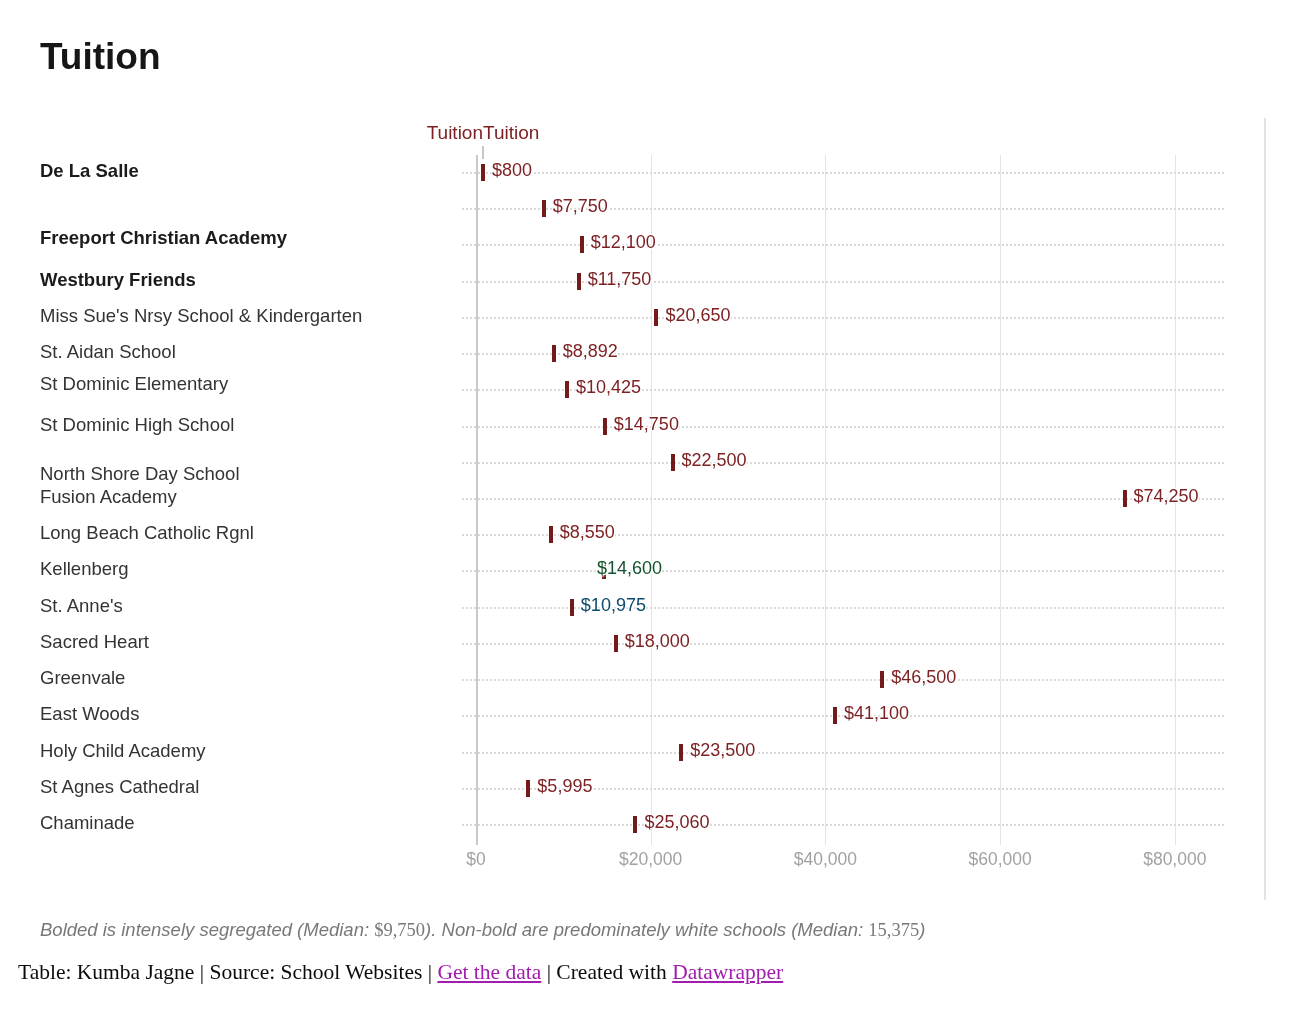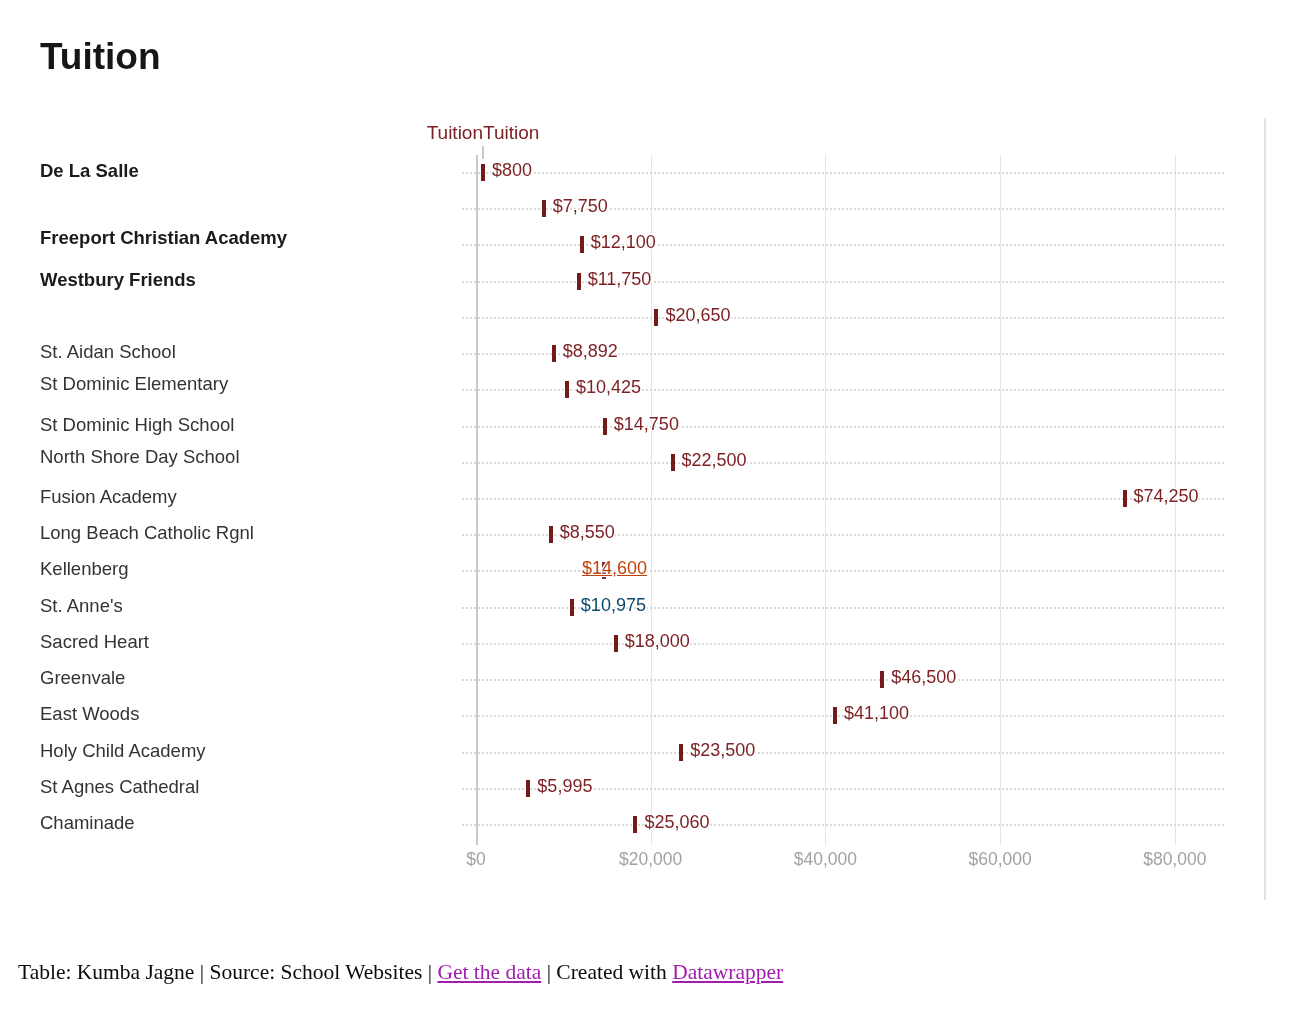--- a/index.html
+++ b/index.html
@@ -67,50 +67,51 @@
       <div class="marker" style="left: 541.696px; top: 200.22px; background: rgb(115, 27, 27);"></div>
       <div class="vlabel" style="left: 552.696px; top: 196.22px; color: rgb(125, 34, 36);">$7,750</div>
       <div class="dotline" style="top: 244.44px;"></div>
       <div class="marker" style="left: 579.693px; top: 236.44px; background: rgb(115, 27, 27);"></div>
       <div class="vlabel" style="left: 590.693px; top: 232.44px; color: rgb(125, 34, 36);">$12,100</div>
       <div class="dotline" style="top: 280.66px;"></div>
       <div class="rowlabel bold" style="top: 268.66px;">Westbury Friends</div>
       <div class="marker" style="left: 576.636px; top: 272.66px; background: rgb(115, 27, 27);"></div>
       <div class="vlabel" style="left: 587.636px; top: 268.66px; color: rgb(125, 34, 36);">$11,750</div>
       <div class="dotline" style="top: 316.88px;"></div>
+      <div class="rowlabel" style="top: 304.88px;">Miss Sue's Nrsy School &amp; Kindergarten</div>
       <div class="marker" style="left: 654.378px; top: 308.88px; background: rgb(115, 27, 27);"></div>
       <div class="vlabel" style="left: 665.378px; top: 304.88px; color: rgb(125, 34, 36);">$20,650</div>
       <div class="dotline" style="top: 353.1px;"></div>
       <div class="rowlabel" style="top: 341.1px;">St. Aidan School</div>
       <div class="marker" style="left: 551.672px; top: 345.1px; background: rgb(115, 27, 27);"></div>
       <div class="vlabel" style="left: 562.672px; top: 341.1px; color: rgb(125, 34, 36);">$8,892</div>
       <div class="dotline" style="top: 389.32px;"></div>
       <div class="rowlabel" style="top: 373px;">St Dominic Elementary</div>
       <div class="marker" style="left: 565.062px; top: 381.32px; background: rgb(115, 27, 27);"></div>
       <div class="vlabel" style="left: 576.062px; top: 377.32px; color: rgb(125, 34, 36);">$10,425</div>
       <div class="dotline" style="top: 425.54px;"></div>
       <div class="rowlabel" style="top: 413.54px;">St Dominic High School</div>
       <div class="marker" style="left: 602.841px; top: 417.54px; background: rgb(115, 27, 27);"></div>
       <div class="vlabel" style="left: 613.841px; top: 413.54px; color: rgb(125, 34, 36);">$14,750</div>
       <div class="dotline" style="top: 461.76px;"></div>
-      <div class="rowlabel" style="top: 446px;">North Shore Day School</div>
+      <div class="rowlabel" style="top: 463px;">North Shore Day School</div>
       <div class="marker" style="left: 670.538px; top: 453.76px; background: rgb(115, 27, 27);"></div>
       <div class="vlabel" style="left: 681.538px; top: 449.76px; color: rgb(125, 34, 36);">$22,500</div>
       <div class="dotline" style="top: 497.98px;"></div>
       <div class="rowlabel" style="top: 485.98px;">Fusion Academy</div>
       <div class="marker" style="left: 1122.57px; top: 489.98px; background: rgb(115, 27, 27);"></div>
       <div class="vlabel" style="left: 1133.57px; top: 485.98px; color: rgb(125, 34, 36);">$74,250</div>
       <div class="dotline" style="top: 534.2px;"></div>
       <div class="rowlabel" style="top: 522.2px;">Long Beach Catholic Rgnl</div>
       <div class="marker" style="left: 548.684px; top: 526.2px; background: rgb(115, 27, 27);"></div>
       <div class="vlabel" style="left: 559.684px; top: 522.2px; color: rgb(125, 34, 36);">$8,550</div>
       <div class="dotline" style="top: 570.42px;"></div>
       <div class="rowlabel" style="top: 558.42px;">Kellenberg</div>
       <div class="marker" style="left: 601.531px; top: 562.42px; background: rgb(115, 27, 27);"></div>
-      <div class="vlabel" style="left: 582px; top: 558.42px; color: #c2410c; text-decoration: underline;">$14,600</div>
+      <div class="vlabel" style="left: 597px; top: 558.42px; color: #14532d;">$14,600</div>
       <div class="dotline" style="top: 606.64px;"></div>
       <div class="rowlabel" style="top: 594.64px;">St. Anne's</div>
       <div class="marker" style="left: 569.867px; top: 598.64px; background: rgb(115, 27, 27);"></div>
       <div class="vlabel" style="left: 580.867px; top: 594.64px; color: #0c4a6e;">$10,975</div>
       <div class="dotline" style="top: 642.86px;"></div>
       <div class="rowlabel" style="top: 630.86px;">Sacred Heart</div>
       <div class="marker" style="left: 613.76px; top: 634.86px; background: rgb(115, 27, 27);"></div>
       <div class="vlabel" style="left: 624.76px; top: 630.86px; color: rgb(125, 34, 36);">$18,000</div>
       <div class="dotline" style="top: 679.08px;"></div>
       <div class="rowlabel" style="top: 667.08px;">Greenvale</div>
@@ -127,17 +128,20 @@
       <div class="dotline" style="top: 787.74px;"></div>
       <div class="rowlabel" style="top: 775.74px;">St Agnes Cathedral</div>
       <div class="marker" style="left: 526.366px; top: 779.74px; background: rgb(115, 27, 27);"></div>
       <div class="vlabel" style="left: 537.366px; top: 775.74px; color: rgb(125, 34, 36);">$5,995</div>
       <div class="dotline" style="top: 823.96px;"></div>
       <div class="rowlabel" style="top: 811.96px;">Chaminade</div>
       <div class="marker" style="left: 633.414px; top: 815.96px; background: rgb(115, 27, 27);"></div>
       <div class="vlabel" style="left: 644.414px; top: 811.96px; color: rgb(125, 34, 36);">$25,060</div>
     </div>
 
+  <div class="note">
+    <span>Bolded is intensely segregated (Median: </span><span class="serif">$9,750</span><span>). Non-bold are predominately white schools (Median: </span><span class="serif">15,375</span><span>)</span>
+  </div>
 
   <div class="footer">
     <span>Table: Kumba Jagne</span><span class="sep"> | </span><span>Source: School Websites</span><span class="sep"> | </span><a>Get the data</a><span class="sep"> | </span><span>Created with</span> <a>Datawrapper</a>
   </div>
 </div>
 
 </body></html>

